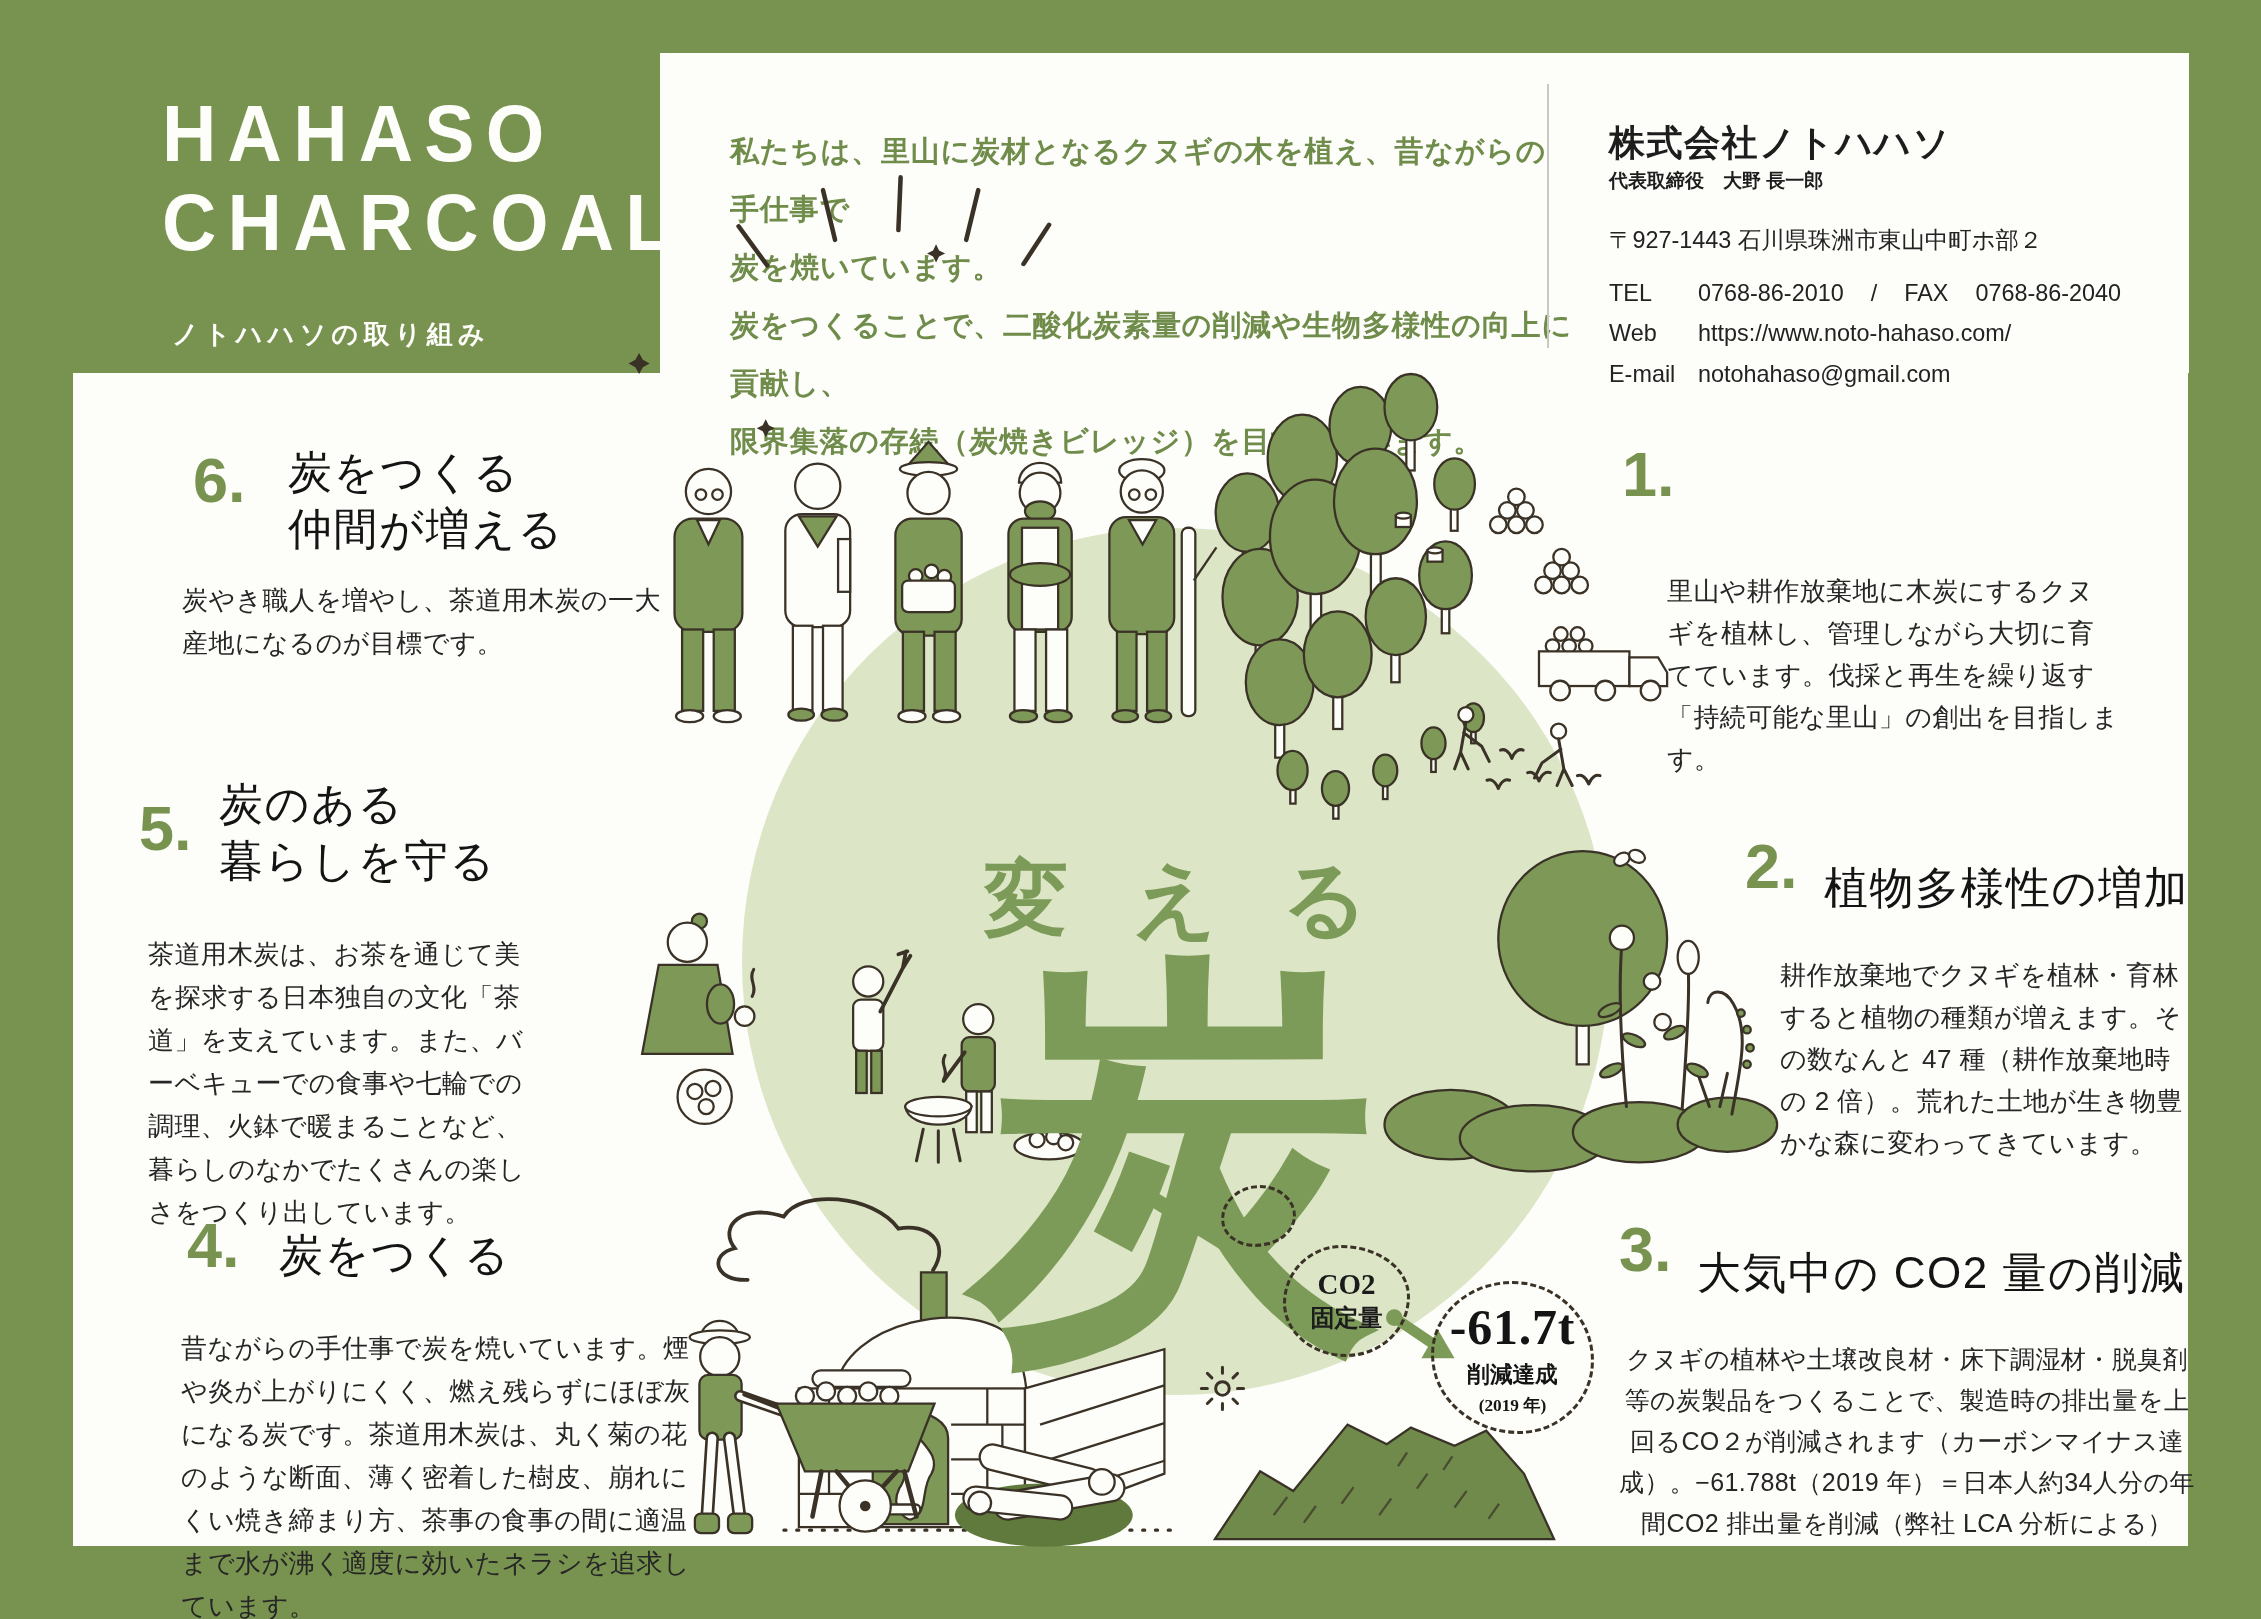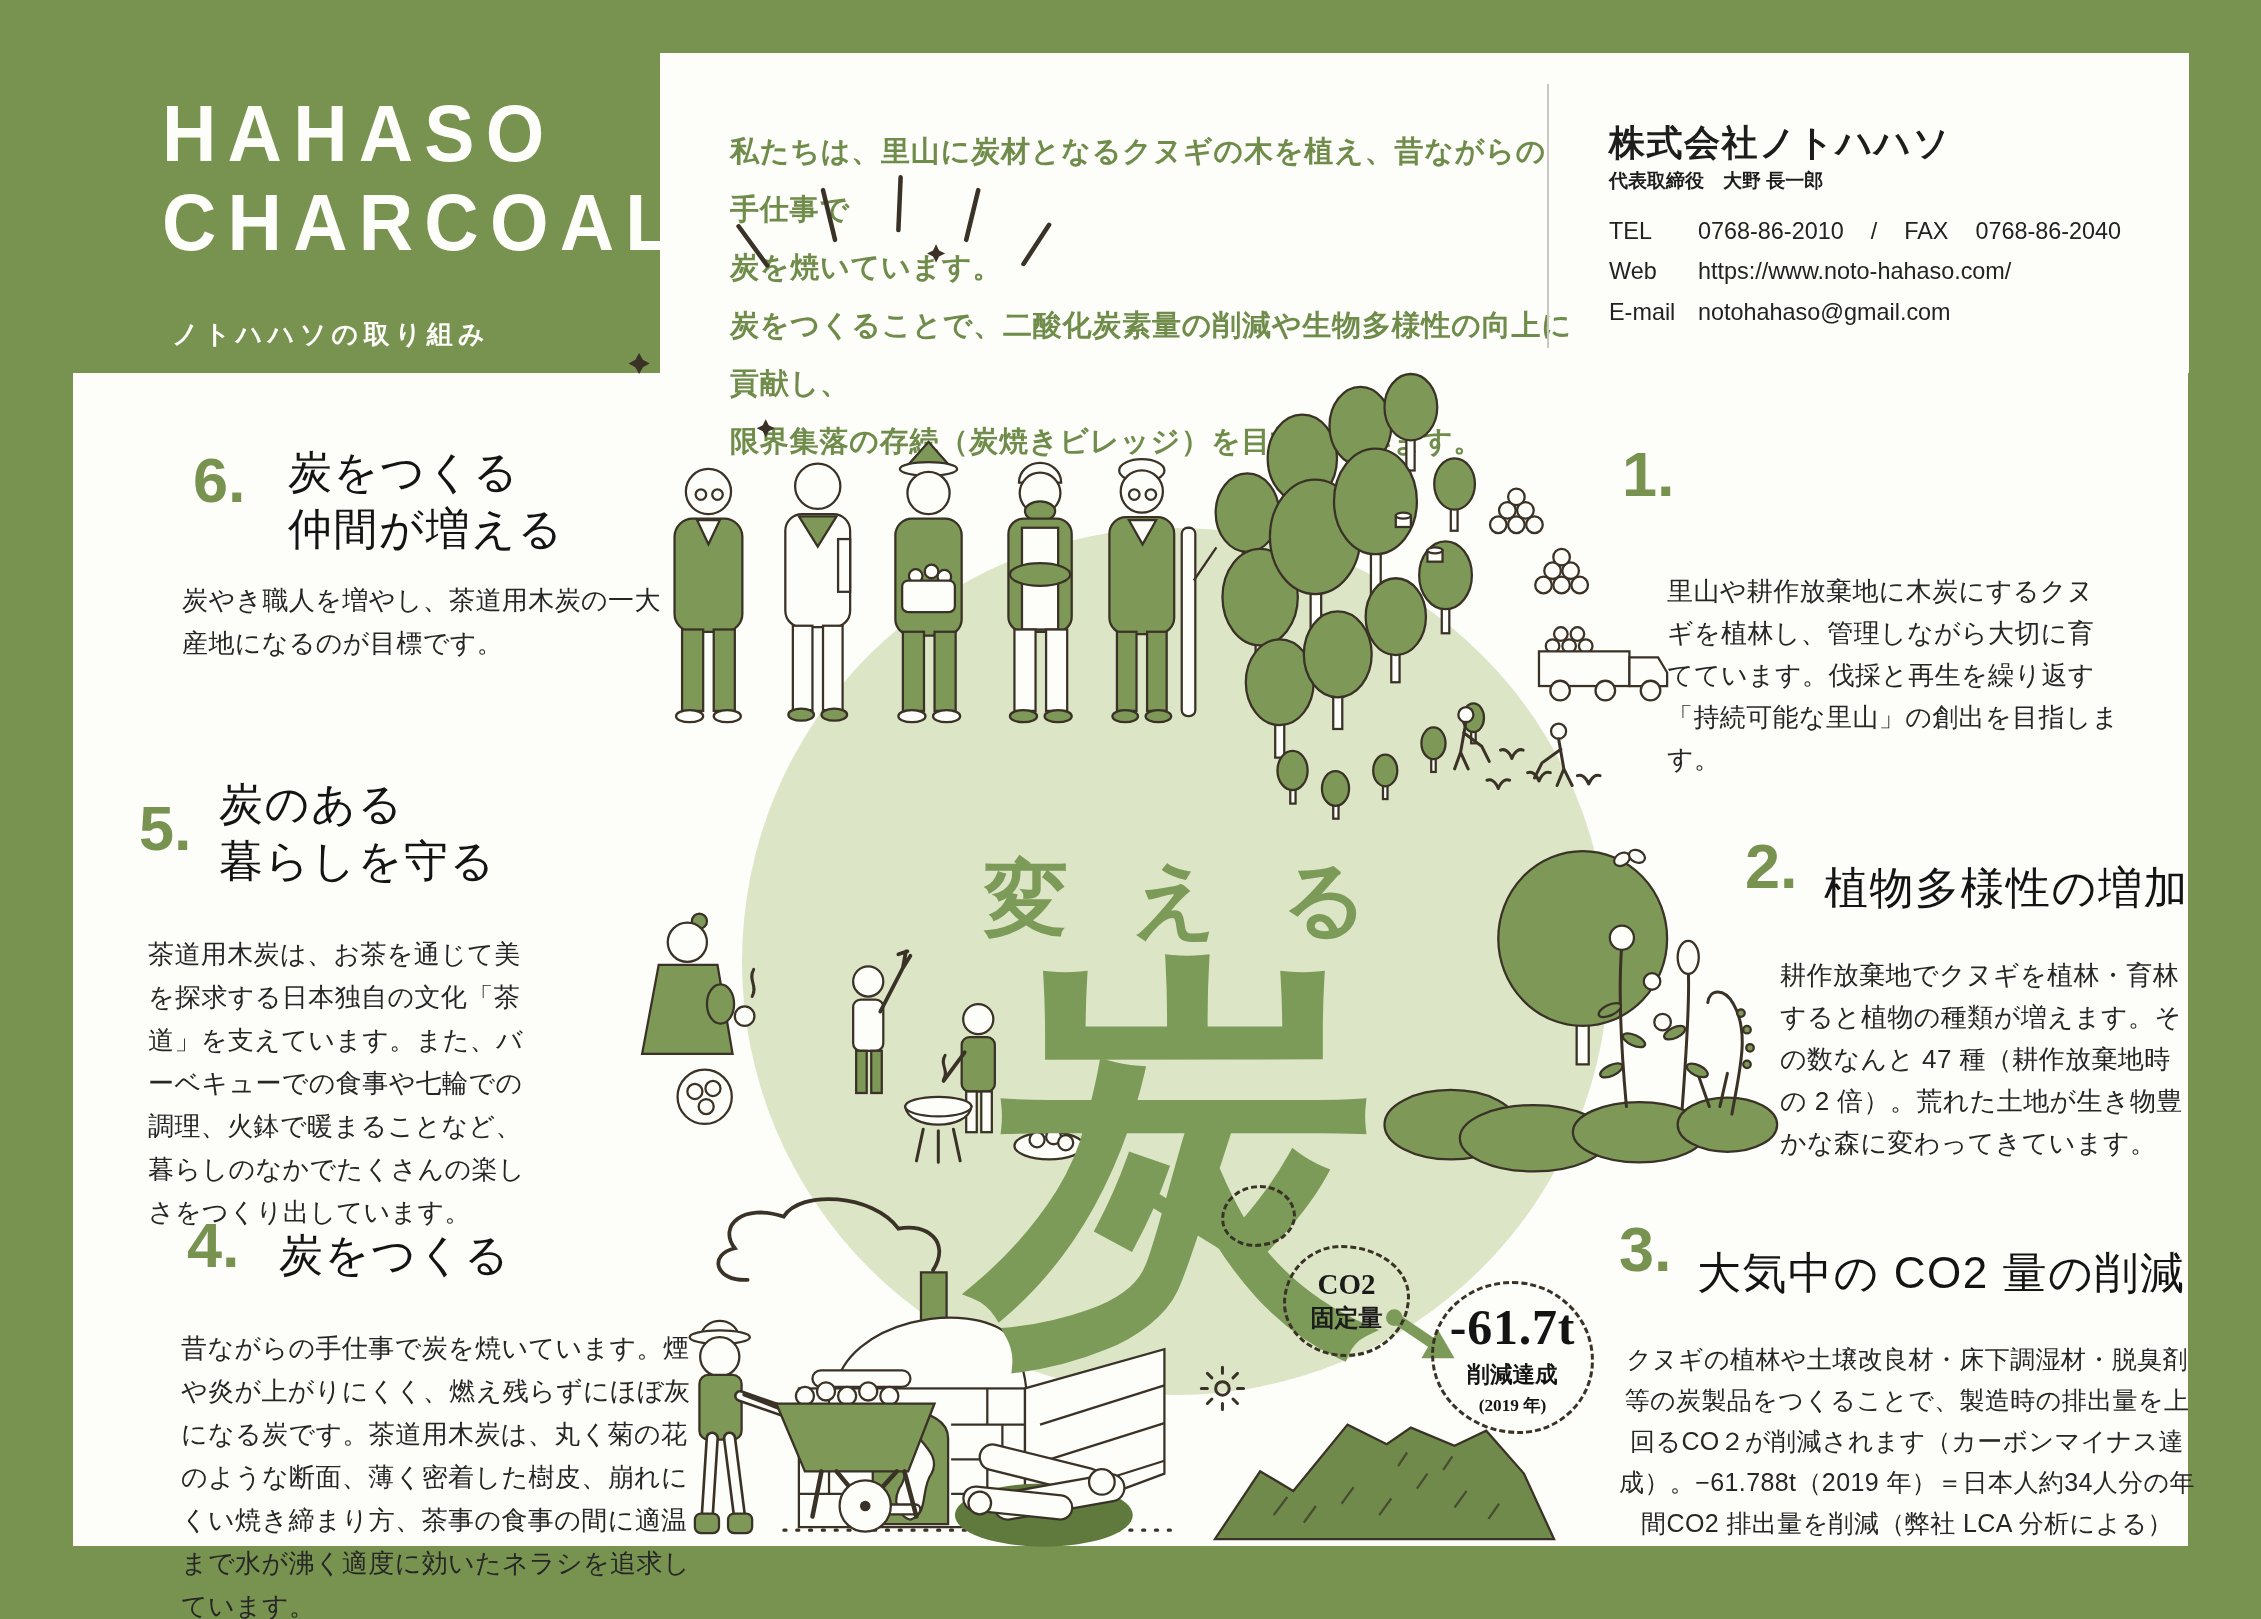--- a/index.html
+++ b/index.html
@@ -68,20 +68,21 @@
 
   <div class="abs intro-text">私たちは、里山に炭材となるクヌギの木を植え、昔ながらの手仕事で
 炭を焼いています。
 炭をつくることで、二酸化炭素量の削減や生物多様性の向上に貢献し、
 限界集落の存続（炭焼きビレッジ）を目指しています。</div>
   <div class="abs vdivider"></div>
 
   <div class="abs company">
     <div class="co-name">株式会社ノトハハソ</div>
     <div class="co-rep">代表取締役　大野 長一郎</div>
+    <div class="co-addr">〒927-1443 石川県珠洲市東山中町ホ部２</div>
     <div class="co-row">
       <span class="lbl">TEL</span>
       <span>0768-86-2010</span>
       <span class="sep">/</span>
       <span class="lbl2">FAX</span>
       <span>0768-86-2040</span>
     </div>
     <div class="co-row">
       <span class="lbl">Web</span>
       <span>https://www.noto-hahaso.com/</span>

